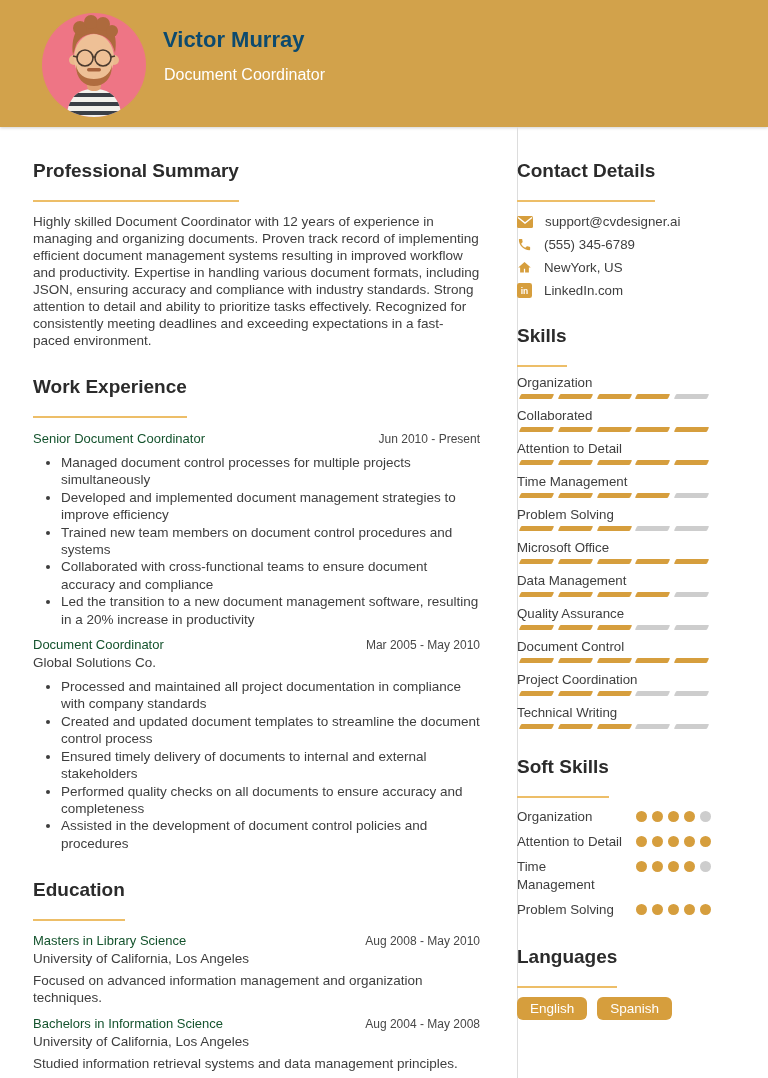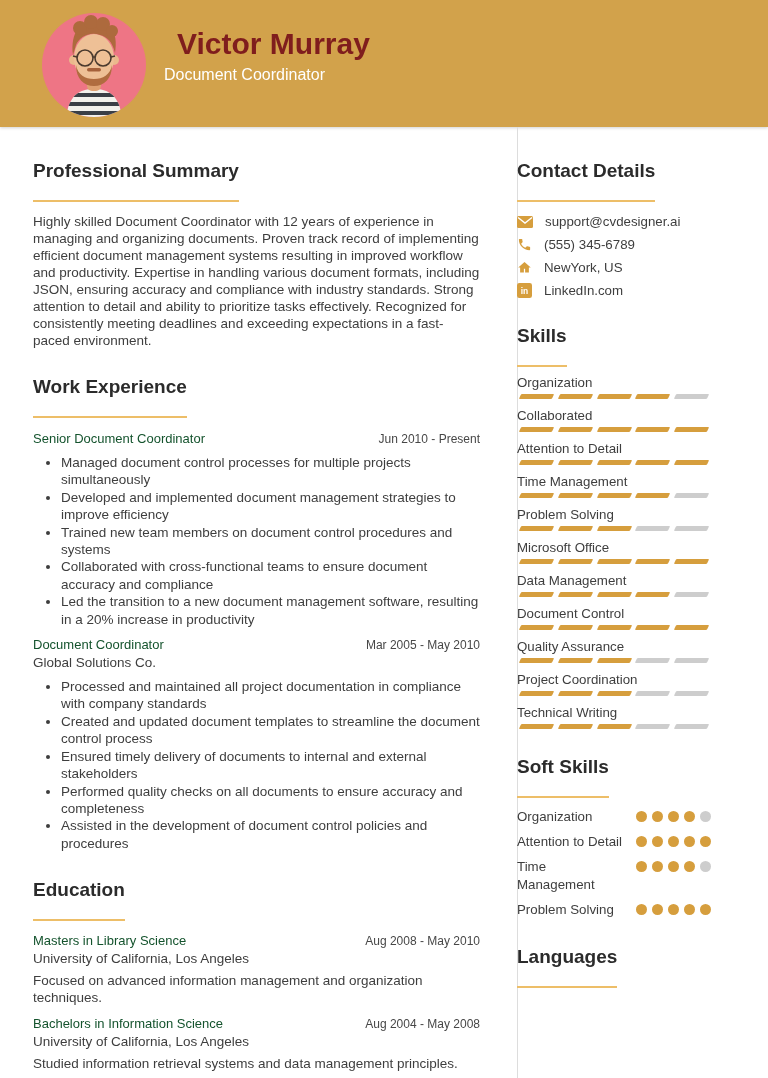--- a/index.html
+++ b/index.html
@@ -5,21 +5,21 @@
   :root{
     --header-bg:#D2A24B; --accent:#D69E3D; --underline:#EDBE68; --avatar-bg:#EE7585;
     --text:#3E3E3E; --heading:#2B2B2B; --empty-segment:#CDCDCD; --divider:#DDDDDD;
   }
   *{box-sizing:border-box; margin:0; padding:0;}
   html,body{width:768px; height:1078px; overflow:hidden;}
   body{font-family:"Liberation Sans", sans-serif; background:#fff; color:var(--text); position:relative;}
 
   .header{position:absolute; left:0; top:0; width:768px; height:127px; background:var(--header-bg); box-shadow:0 1px 3px rgba(0,0,0,.18);}
   .avatar{position:absolute; left:42px; top:13px; width:104px; height:104px; border-radius:50%; background:var(--avatar-bg); overflow:hidden;}
-  .name{position:absolute; left:177px; top:27px; font-size:30px; font-weight:700; color:#7f1d1d;}
+  .name{position:absolute; left:163px; top:27px; font-size:22px; font-weight:700; color:#0c4a6e;}
   .role{position:absolute; left:164px; top:66px; font-size:16px; color:#fff;}
 
   .vdivider{position:absolute; left:517px; top:127px; width:1px; height:951px; background:var(--divider);}
 
   .main{position:absolute; left:33px; top:127px; width:447px;}
   .sidebar{position:absolute; left:517px; top:127px; width:194px;}
 
   .sec{margin-top:27px;}
   .sec.first{margin-top:33px;}
   .sec-h{font-size:19px; font-weight:700; color:var(--heading); line-height:22px;}
@@ -295,38 +295,38 @@
             <div class="skill-bar">
               <span class="seg on"></span>
               <span class="seg on"></span>
               <span class="seg on"></span>
               <span class="seg on"></span>
               <span class="seg"></span>
             </div>
           </div>
 
           <div class="skill">
+            <div class="skill-name">Quality Assurance</div>
+            <div class="skill-bar">
+              <span class="seg on"></span>
+              <span class="seg on"></span>
+              <span class="seg on"></span>
+              <span class="seg"></span>
+              <span class="seg"></span>
+            </div>
+          </div>
+
+          <div class="skill">
             <div class="skill-name">Document Control</div>
             <div class="skill-bar">
               <span class="seg on"></span>
               <span class="seg on"></span>
               <span class="seg on"></span>
               <span class="seg on"></span>
               <span class="seg on"></span>
-            </div>
-          </div>
-
-          <div class="skill">
-            <div class="skill-name">Quality Assurance</div>
-            <div class="skill-bar">
-              <span class="seg on"></span>
-              <span class="seg on"></span>
-              <span class="seg on"></span>
-              <span class="seg"></span>
-              <span class="seg"></span>
             </div>
           </div>
 
 
           <div class="skill">
             <div class="skill-name">Project Coordination</div>
             <div class="skill-bar">
               <span class="seg on"></span>
               <span class="seg on"></span>
               <span class="seg on"></span>
@@ -395,17 +395,24 @@
               <span class="dot on"></span>
               <span class="dot on"></span>
             </div>
           </div>
 
       </div>
     </div>
 
     <div class="side-sec">
       <h2 class="sec-h"><span class="ul">Languages</span></h2>
+      <div class="pill-row">
+
+          <span class="pill">English</span>
+
+          <span class="pill">Spanish</span>
+
+      </div>
     </div>
 
   </div>
 
 </div>
 
 </body></html>

